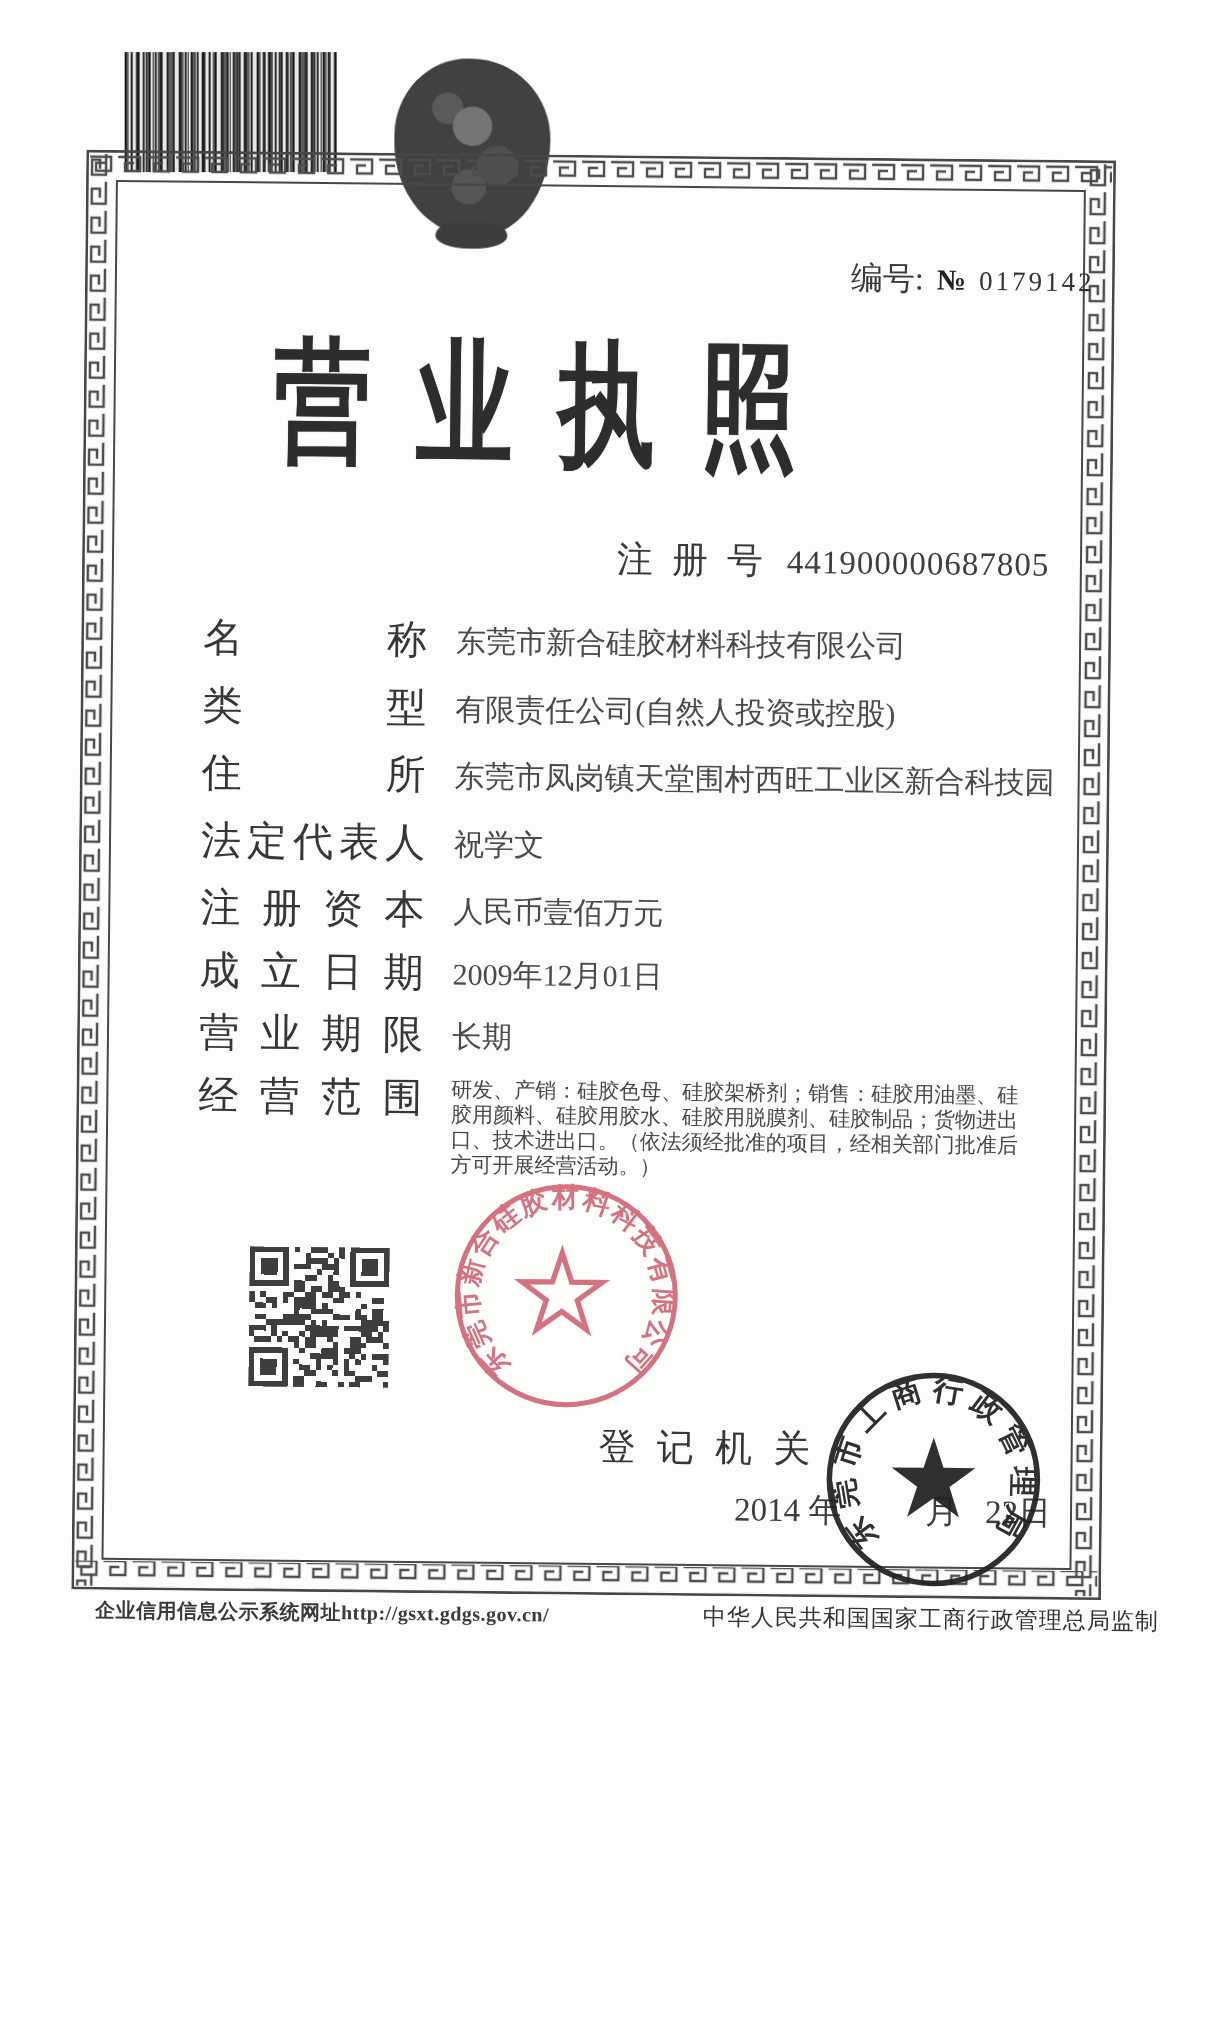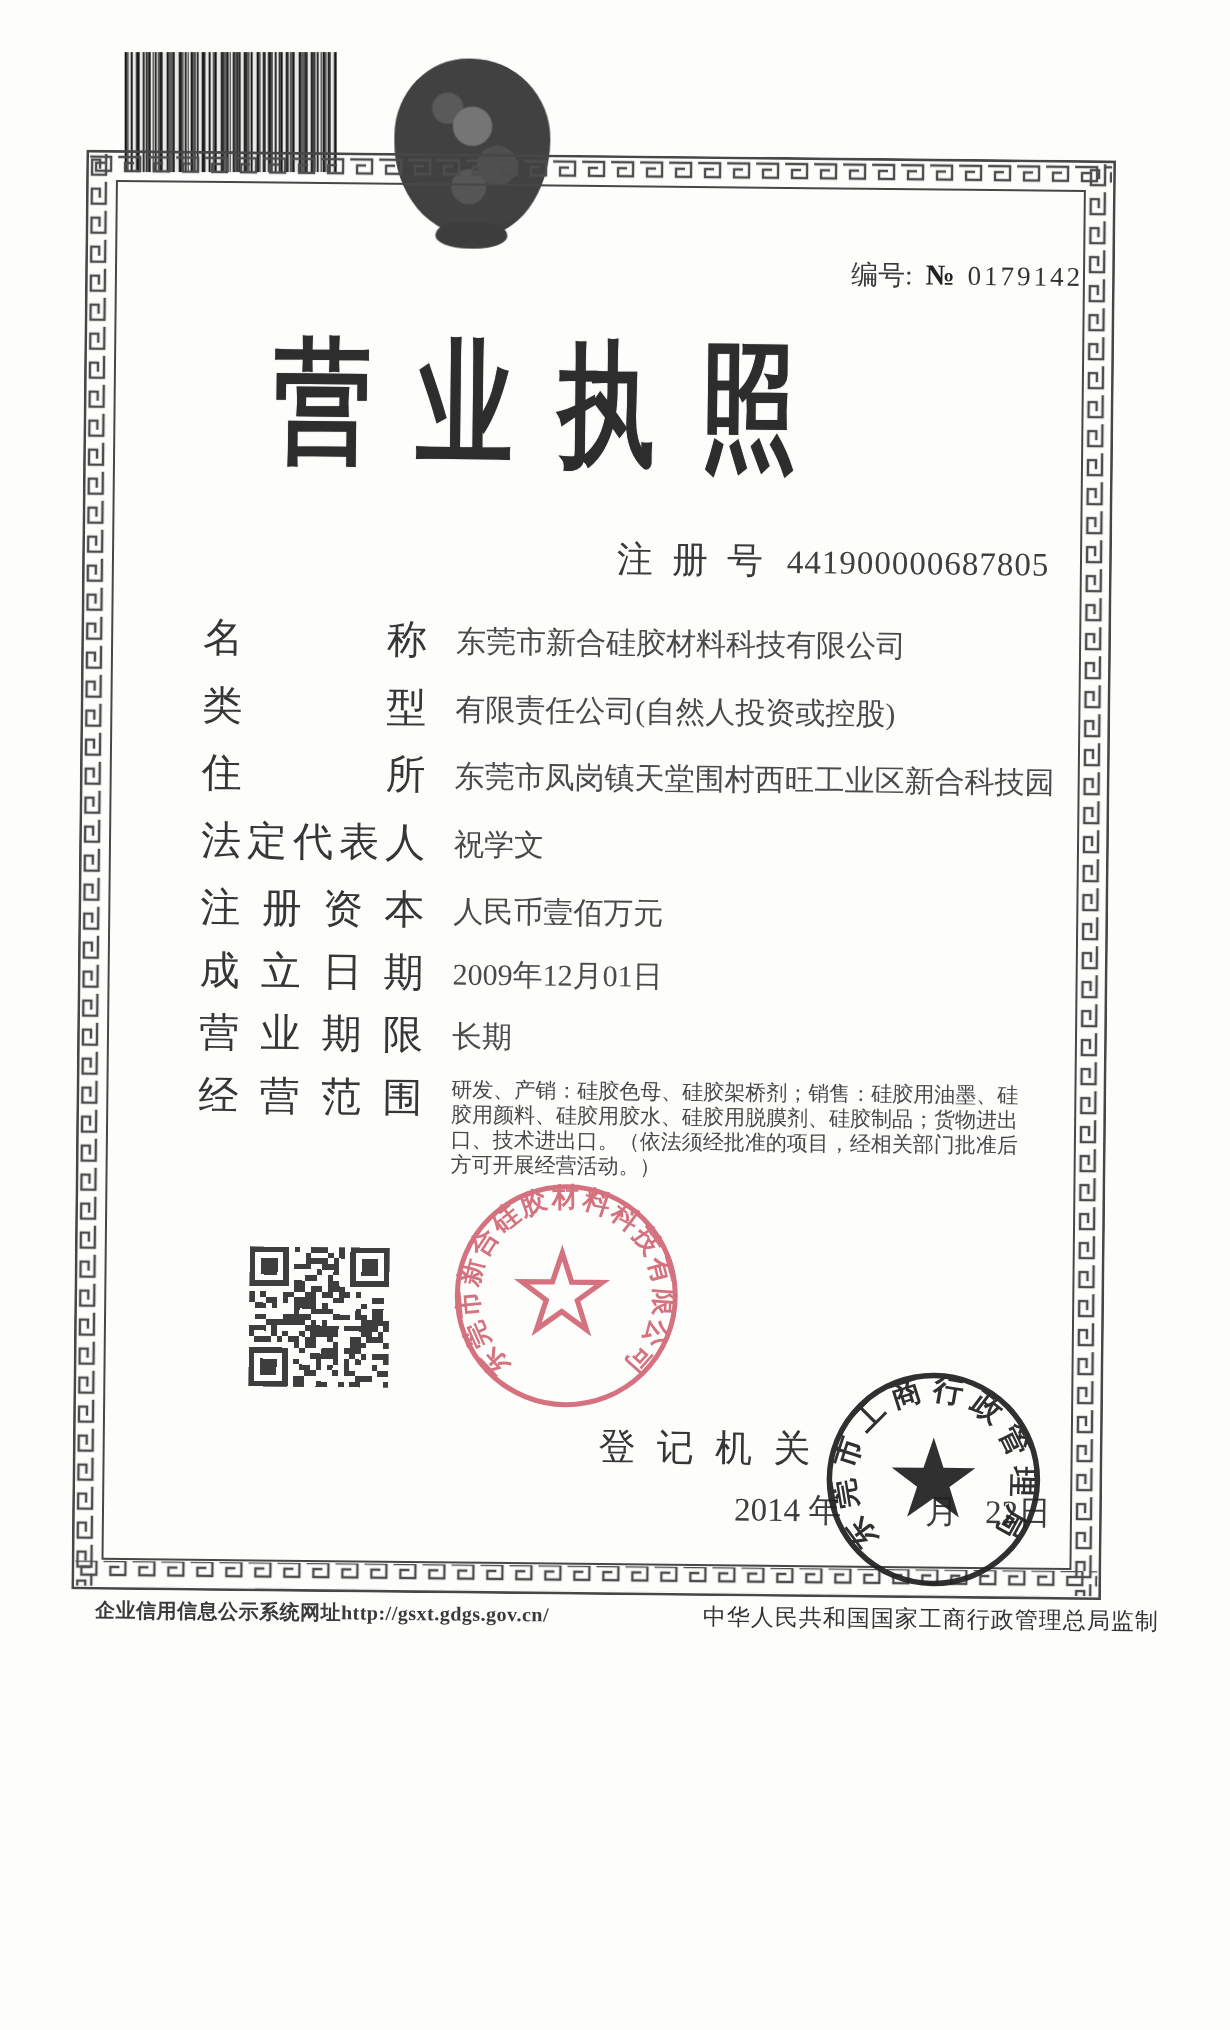--- a/index.html
+++ b/index.html
@@ -24,21 +24,21 @@
       radial-gradient(circle at 50% 48%, #414141 0 68%, #333 100%);
     border-radius:48% 52% 47% 53% / 44% 46% 56% 54%; filter:blur(.5px); }
   .emblem:after { content:""; position:absolute; left:42px; bottom:-12px; width:72px; height:26px;
     background:#3d3d3d; border-radius:30% 30% 45% 45%/50%; }
 
   
   .frame { position:absolute; left:80px; top:155px; }
 
   
   .serial { position:absolute; left:846px; top:254px; display:flex; align-items:baseline; gap:13px; }
-  .serial .lab { font-size:27px; color:#3a3a3a; }
+  .serial .lab { font-size:32px; color:#3a3a3a; }
   .serial .nomark { font-size:29px; font-weight:bold; color:#222; }
   .serial .num { font-size:27px; letter-spacing:3px; color:#333; }
 
   
   .title { position:absolute; left:252px; top:338px; width:560px; height:140px;
     display:flex; justify-content:space-between; }
   .title span { display:inline-block; font-family:"Liberation Sans", sans-serif;
     font-size:134px; line-height:134px; font-weight:800; color:#2d2d2d;
     transform:scaleX(.72); text-shadow:0 0 1px #666; }
 

